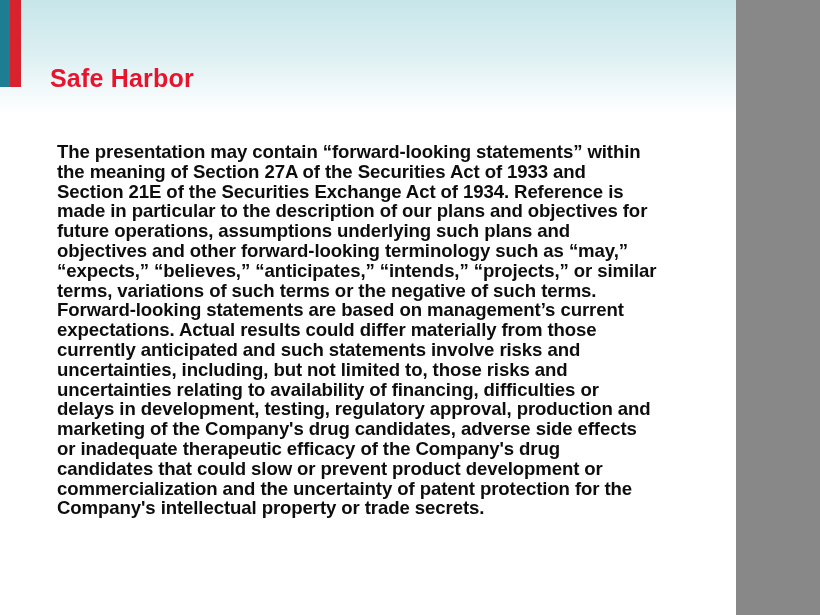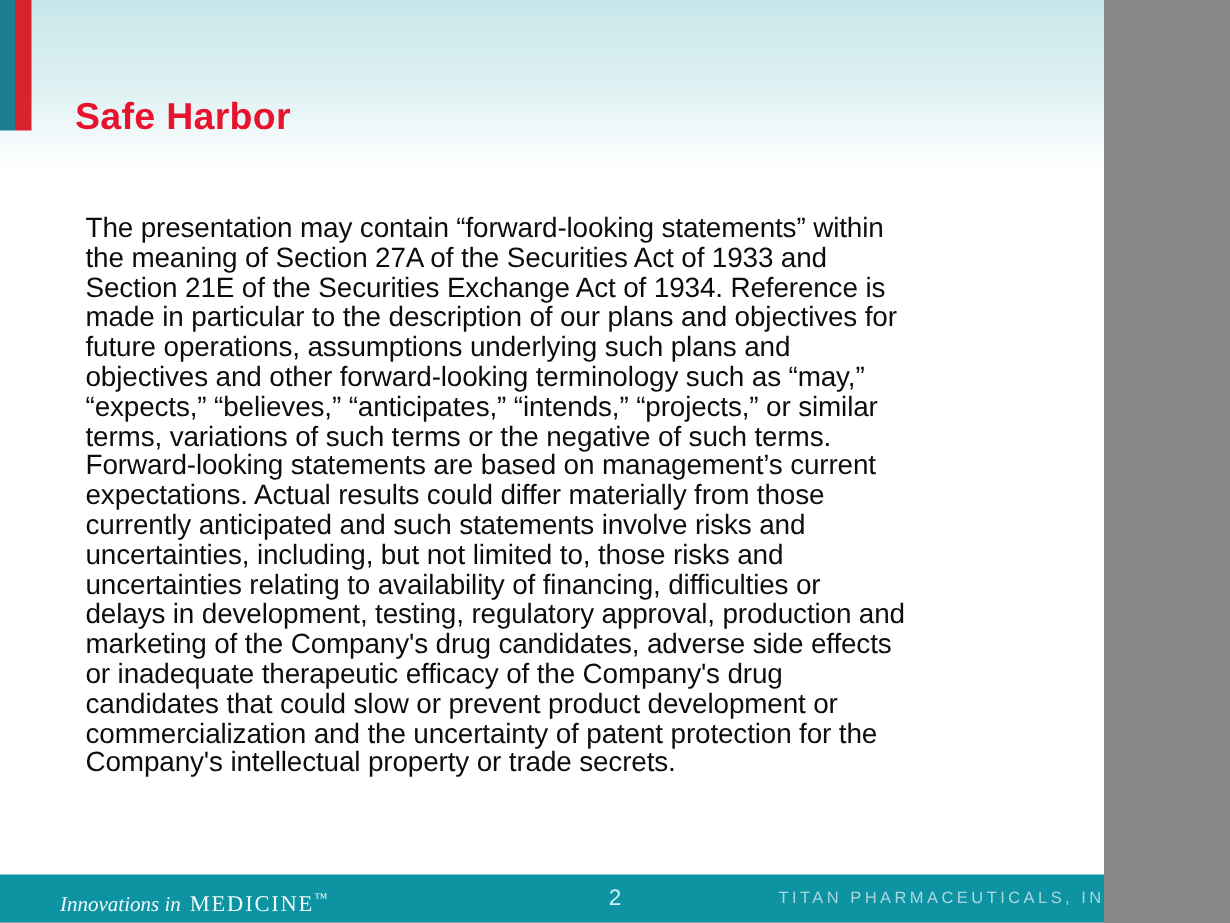--- a/index.html
+++ b/index.html
@@ -31,21 +31,21 @@
     font-weight: bold;
     letter-spacing: 0.2px;
     color: var(--title-red);
   }
   .body-text {
     position: absolute;
     left: 57px;
     top: 142px;
     width: 740px;
     font-size: 18.6px;
-    font-weight: normal;
+    font-weight: bold;
     line-height: 19.8px;
     letter-spacing: -0.1px;
     color: var(--body-ink);
     white-space: pre;
   }
   .footer {
     position: absolute;
     left: 0;
     top: 583px;
     width: 820px;
@@ -116,25 +116,13 @@
 currently anticipated and such statements involve risks and
 uncertainties, including, but not limited to, those risks and
 uncertainties relating to availability of financing, difficulties or
 delays in development, testing, regulatory approval, production and
 marketing of the Company's drug candidates, adverse side effects
 or inadequate therapeutic efficacy of the Company's drug
 candidates that could slow or prevent product development or
 commercialization and the uncertainty of patent protection for the
 Company's intellectual property or trade secrets.</div>
 
-  <div class="footer">
-    <div class="tagline"><span class="tag-italic">Innovations in</span><span class="tag-caps">MEDICINE</span><span class="tag-tm">™</span></div>
-
-    <div class="page-number">2</div>
-
-    <div class="company">TITAN PHARMACEUTICALS, INC.</div>
-
-    <svg class="logo" viewBox="0 0 34 22" xmlns="http://www.w3.org/2000/svg">
-      <path d="M2 4 L31 2 L21 14 L16 10 L13 21 L8 9 L2 9 Z" fill="#d8232f" stroke="#1d1d1d" stroke-width="1.2" stroke-linejoin="round"></path>
-      <circle cx="10" cy="6" r="1.6" fill="#ffffff"></circle>
-    </svg>
-  </div>
 </div>
 
 </body></html>

